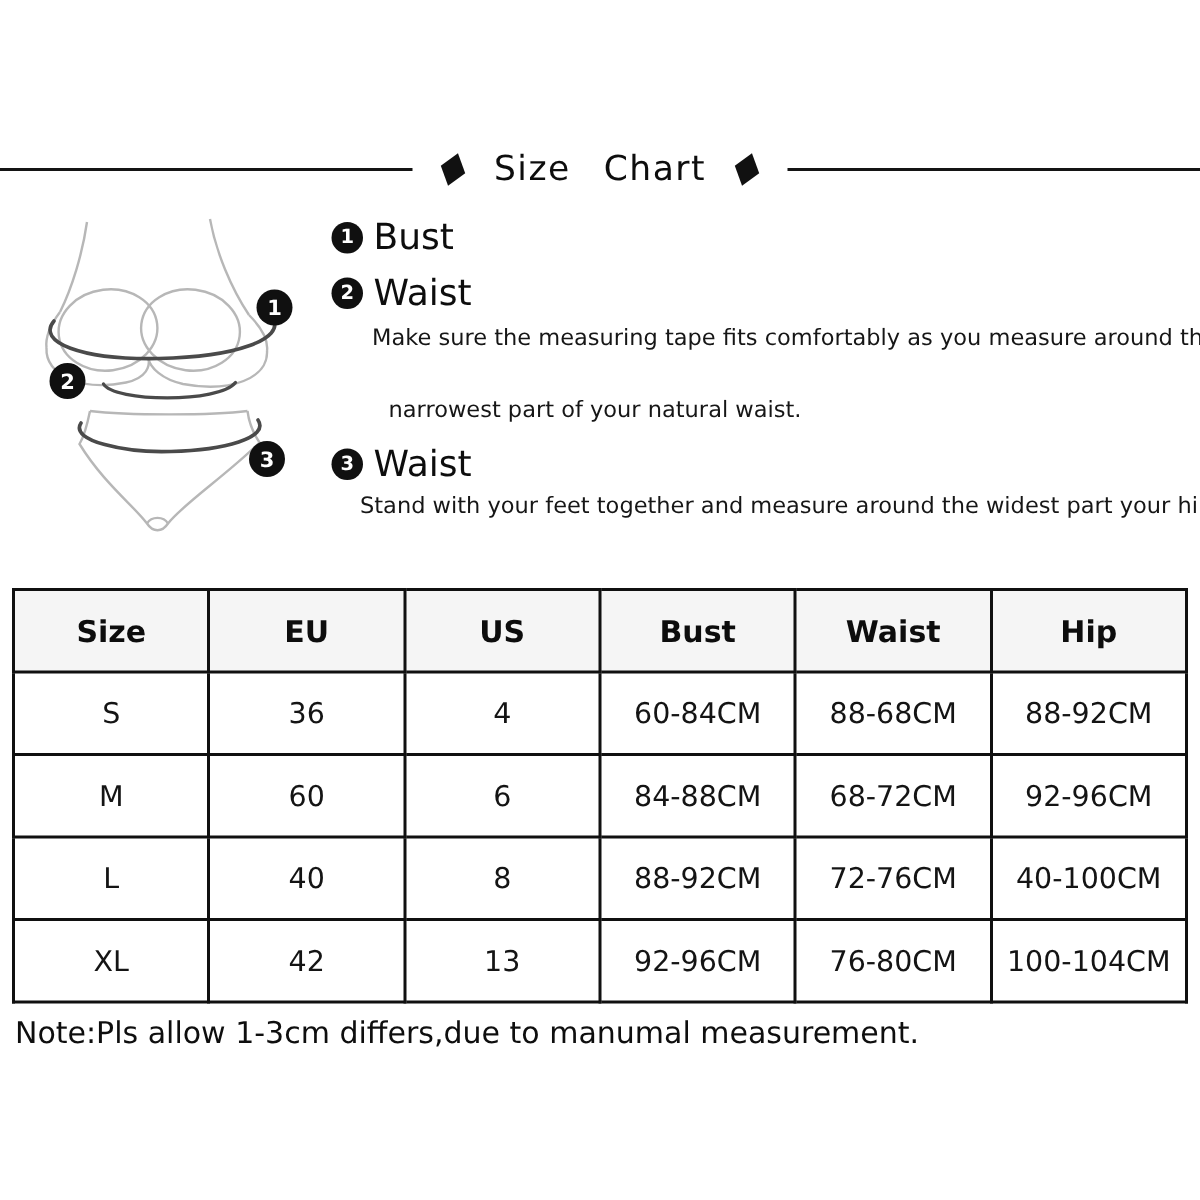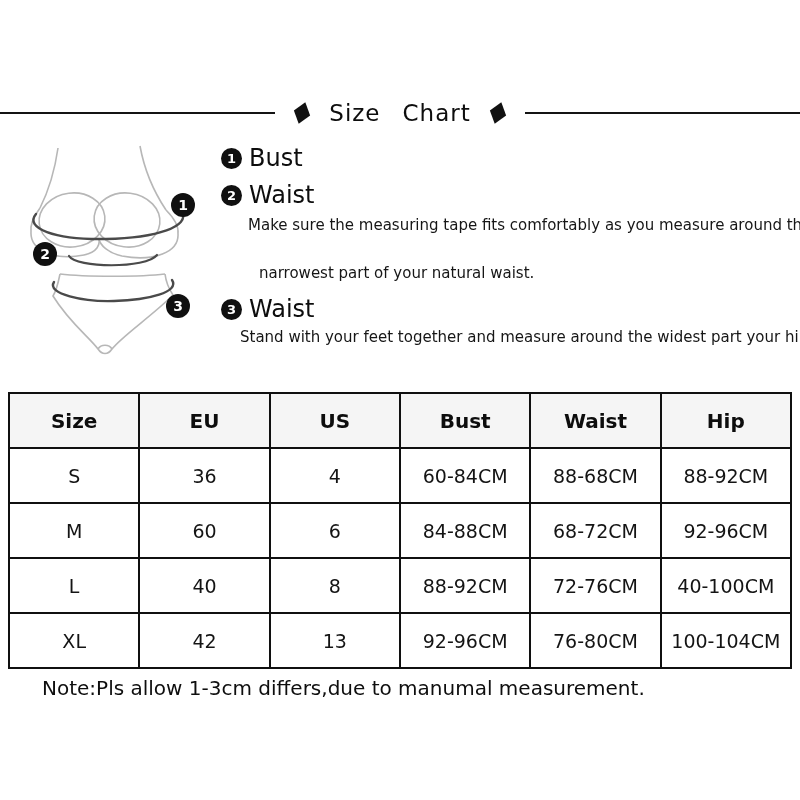--- a/index.html
+++ b/index.html
@@ -115,21 +115,20 @@
     color: #141414;
   }
 
   
   .note {
     position: absolute;
     left: 10px; top: 676px;
     font-size: 20px;
     color: #0e0e0e;
     white-space: nowrap;
-    margin-left: 32px;
   }
 </style>
 </head>
 <body>
 
 <div class="page">
 
   <div class="title-band">
     <div class="rule"></div>
     <div class="diamond"></div>

